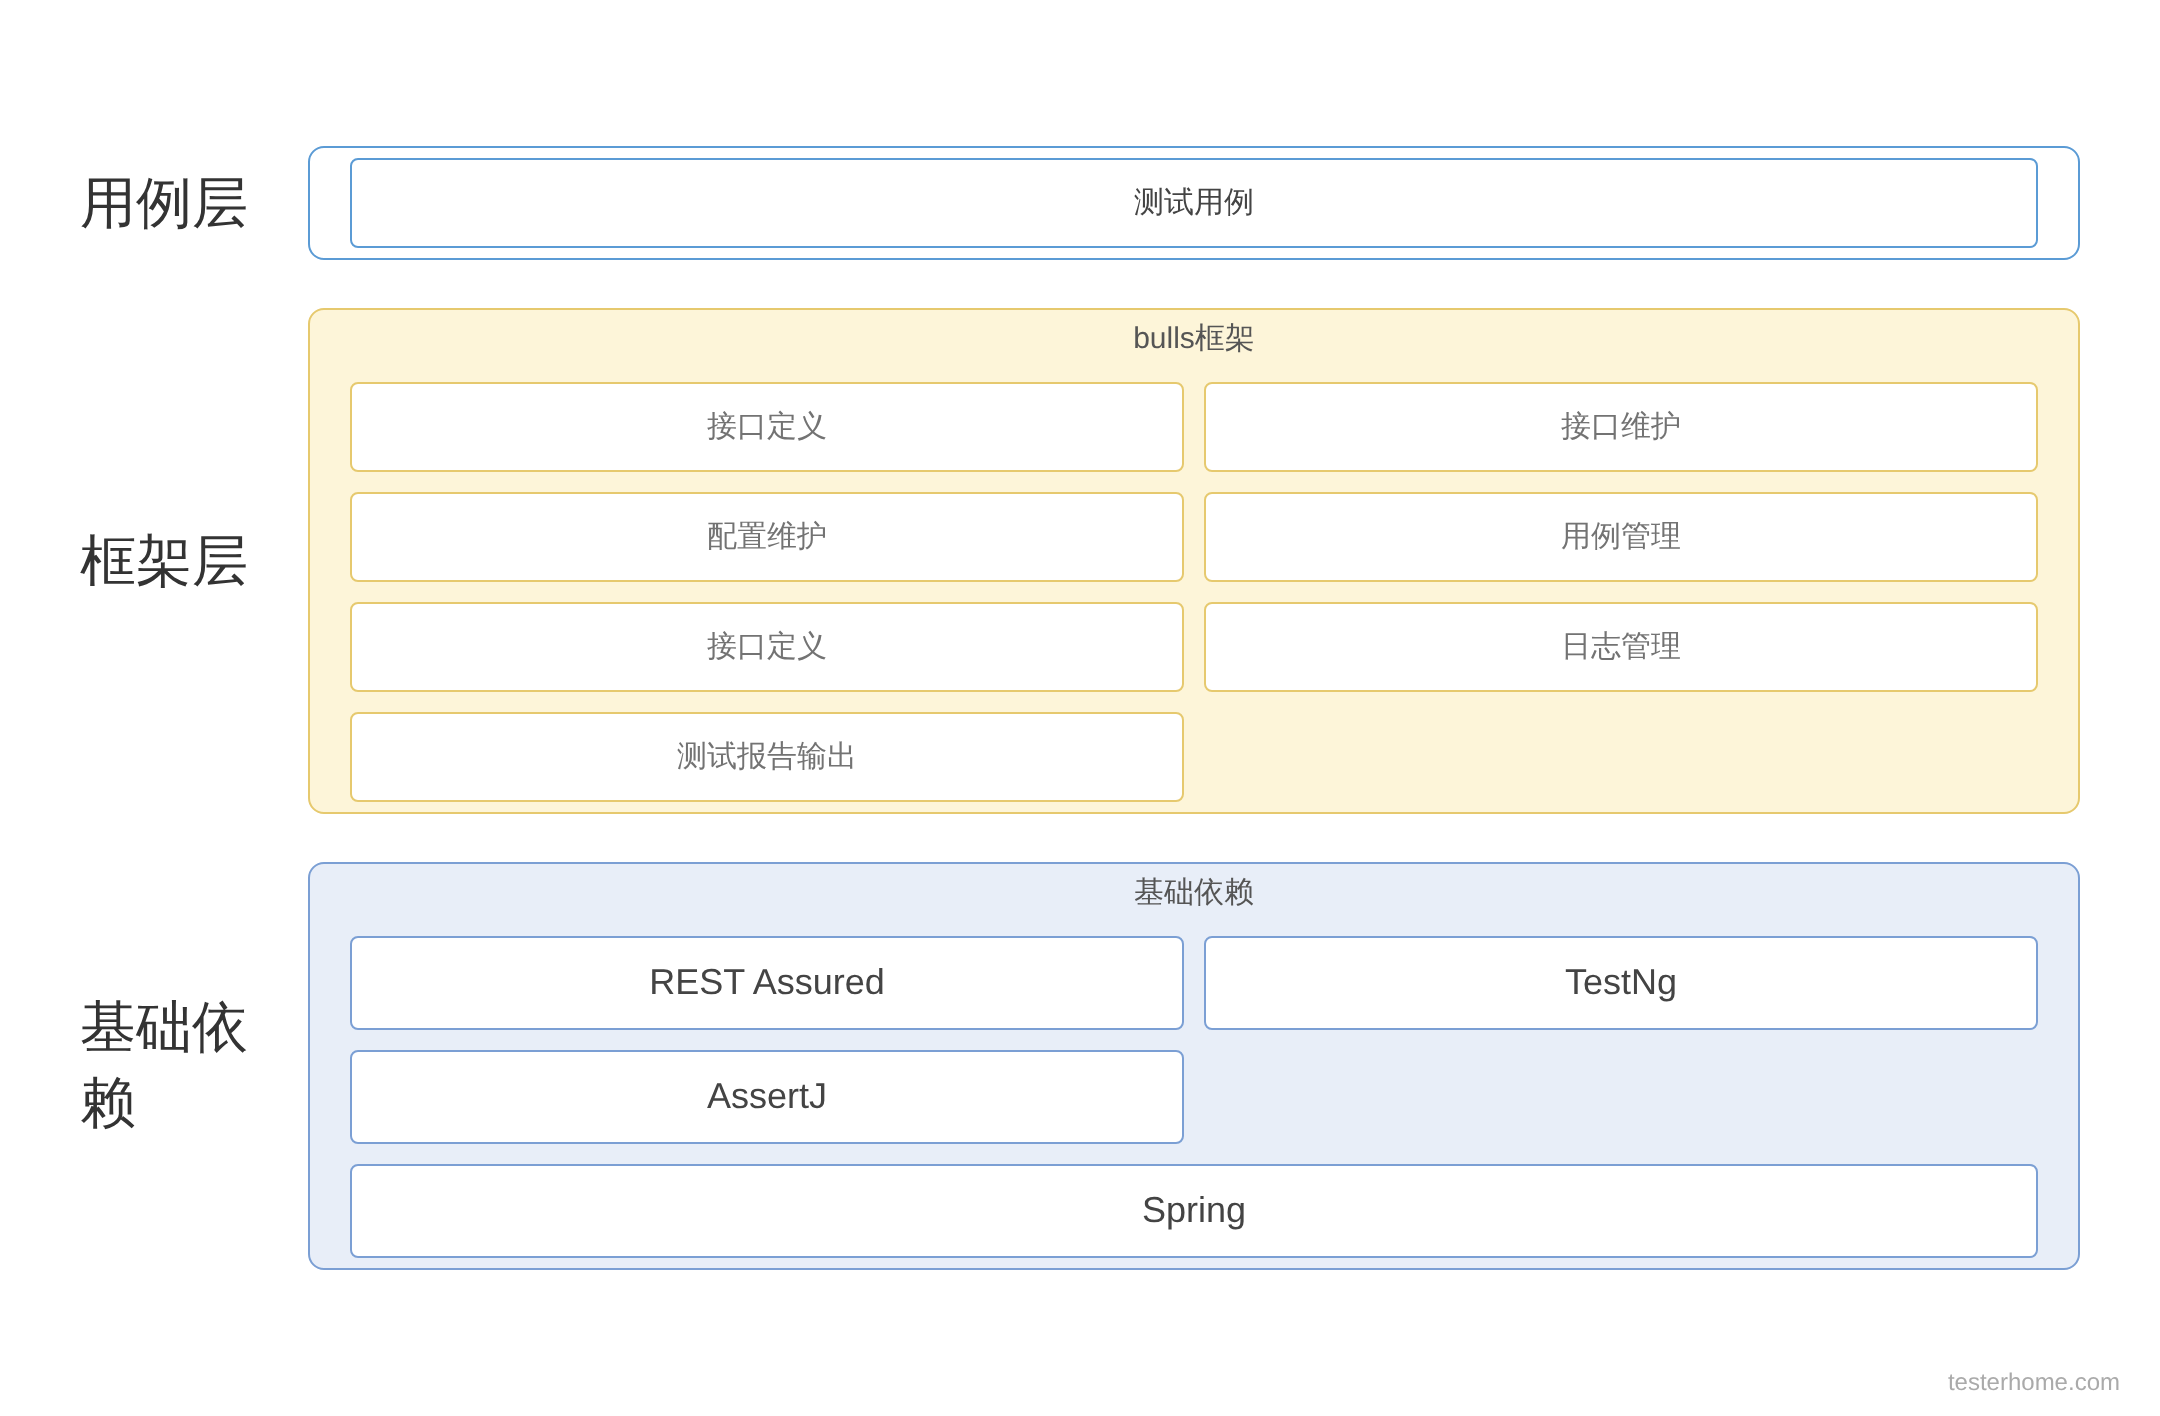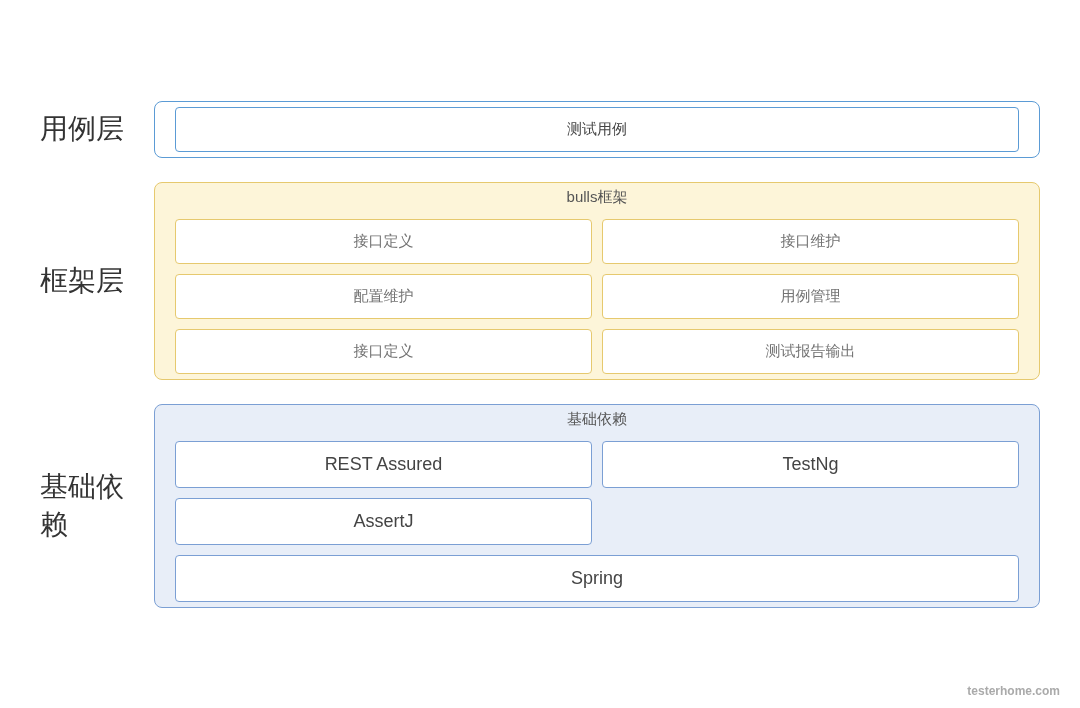--- a/index.html
+++ b/index.html
@@ -130,21 +130,20 @@
       grid-column: 1 / -1;
     }
 
     .watermark {
       position: fixed;
       bottom: 10px;
       right: 20px;
       font-size: 12px;
       color: #aaa;
       font-family: sans-serif;
-      font-weight: bold;
     }
   </style>
 </head>
 <body>
 
 <div class="diagram">
 
   <div class="layer-row">
     <div class="layer-label">用例层</div>
     <div class="layer-box use-case">
@@ -155,20 +154,21 @@
   <div class="layer-row">
     <div class="layer-label">框架层</div>
     <div class="layer-box framework">
       <div class="framework-title">bulls框架</div>
       <div class="framework-grid">
         <div class="framework-cell">接口定义</div>
         <div class="framework-cell">接口维护</div>
         <div class="framework-cell">配置维护</div>
         <div class="framework-cell">用例管理</div>
         <div class="framework-cell">接口定义</div>
+        <div class="framework-cell">日志管理</div>
         <div class="framework-cell">测试报告输出</div>
       </div>
     </div>
   </div>
 
   <div class="layer-row">
     <div class="layer-label">基础依赖</div>
     <div class="layer-box base">
       <div class="base-title">基础依赖</div>
       <div class="base-grid">

